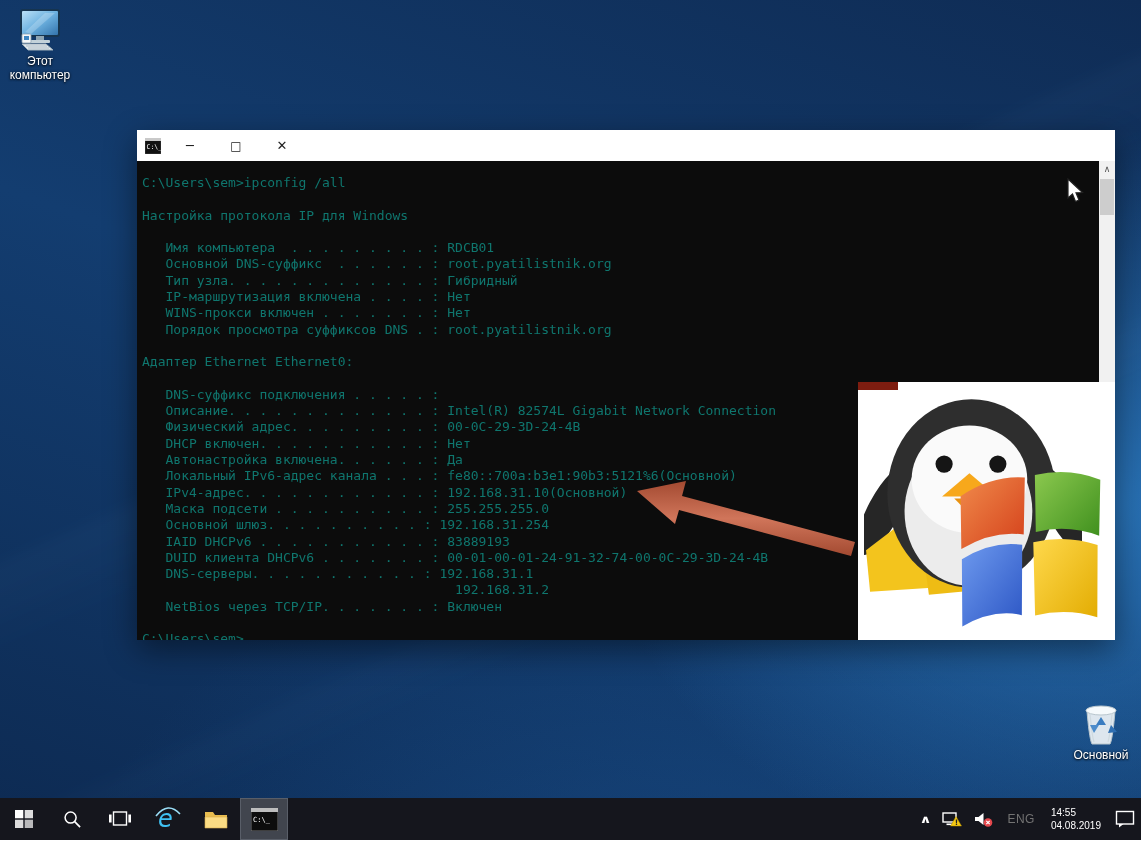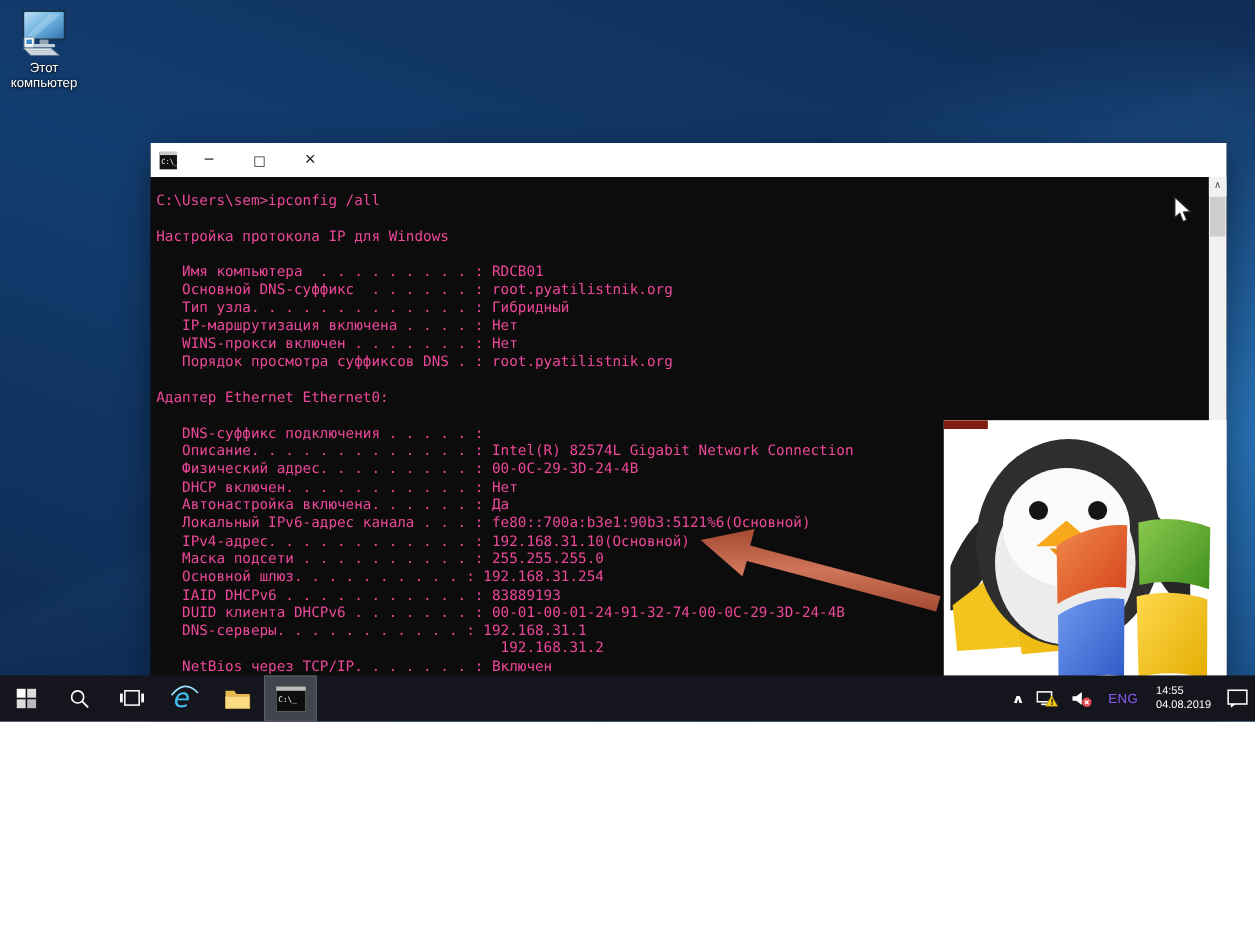--- a/index.html
+++ b/index.html
@@ -1,19 +1,19 @@
 <!DOCTYPE html>
 <html><head>
 <meta charset="utf-8">
 <style>
   * { box-sizing: border-box; margin: 0; padding: 0; }
   html,body { width:1141px; height:864px; overflow:hidden; font-family:"Liberation Sans",sans-serif; }
 
   .desktop {
-    position:relative; width:1141px; height:656px; overflow:hidden;
+    position:relative; width:1141px; height:840px; overflow:hidden;
     background:
       radial-gradient(700px 520px at 97% 60%, rgba(48,133,207,.75), rgba(48,133,207,0) 72%),
       radial-gradient(900px 650px at 60% 115%, rgba(30,95,165,.45), rgba(30,95,165,0) 70%),
       linear-gradient(200deg, #0f2c55 0%, #133d70 48%, #0d2a52 100%);
     padding-left: 19px;
   }
   .beam { position:absolute; pointer-events:none; opacity:.5; }
   .beam1 { left:-200px; top:300px; width:1600px; height:90px; transform:rotate(-24deg);
            background:linear-gradient(rgba(140,200,255,.07), rgba(140,200,255,0)); filter:blur(8px); }
   .beam2 { left:-100px; top:520px; width:1600px; height:60px; transform:rotate(-24deg);
@@ -31,21 +31,21 @@
                 box-shadow:0 10px 30px rgba(0,0,0,.45); background:#0c0c0c; }
   .titlebar { position:absolute; left:0; top:0; right:0; height:31px; background:#ffffff;
               display:flex; align-items:center; }
   .titlebar .app-ic { margin:0 6px 0 8px; }
   .title-text { font-size:12px; color:#111; flex:1 1 auto; white-space:nowrap; overflow:hidden; }
   .win-controls { display:flex; height:100%; }
   .win-btn { width:46px; height:100%; display:flex; align-items:center; justify-content:center;
              font-size:13px; color:#222; background:transparent; border:none; font-family:"DejaVu Sans",sans-serif; }
   .win-btn.max { font-size:12px; }
   .console { position:absolute; left:0; top:31px; right:16px; bottom:0; overflow:hidden;
-             background:#0c0c0c; color:#ec4899; font-family:"DejaVu Sans Mono",monospace;
+             background:#0c0c0c; color:#0f766e; font-family:"DejaVu Sans Mono",monospace;
              font-size:13px; line-height:16.3px; padding:14px 0 0 5px; white-space:pre; }
   .scrollbar { position:absolute; top:31px; right:0; bottom:0; width:16px; background:#f1f1f1; }
   .scroll-arrow { display:block; width:16px; height:17px; text-align:center; font-size:9px; line-height:17px;
                   color:#505050; background:#f1f1f1; border:none; font-family:"DejaVu Sans",sans-serif; }
   .scroll-thumb { position:absolute; left:1px; top:18px; width:14px; height:36px; background:#cdcdcd; }
 
   
   .watermark { position:absolute; left:721px; top:252px; width:257px; height:258px; background:#ffffff; z-index:5; overflow:hidden; }
   .wm-red-sliver { position:absolute; left:0; top:0; width:40px; height:8px; background:#7e1d10; }
   .wm-penguin { position:absolute; left:6px; top:4px; }
@@ -62,21 +62,21 @@
   
   .taskbar { position:absolute; left:0; bottom:0; width:1141px; height:42px; background:#15161d;
              display:flex; align-items:stretch; z-index:10; }
   .tb-btn { width:48px; height:42px; display:flex; align-items:center; justify-content:center;
             background:transparent; border:none; cursor:pointer; }
   .tb-btn.active { background:#41454e; box-shadow:inset 0 0 0 1px #595e68; }
   .tb-spacer { flex:1 1 auto; }
   .tray-btn { height:42px; display:flex; align-items:center; justify-content:center;
               background:transparent; border:none; color:#fff; cursor:pointer; padding:0 6px; }
   .tray-chevron { font-size:11px; font-weight:bold; transform:scaleX(1.35); font-family:"DejaVu Sans",sans-serif; }
-  .tray-lang { font-size:12px; color:#8b5cf6; letter-spacing:.5px; padding:0 8px; }
+  .tray-lang { font-size:12px; color:#737373; letter-spacing:.5px; padding:0 8px; }
   .tray-clock { height:42px; border:none; background:transparent; color:#fff; font-size:10px;
                 line-height:13px; text-align:left; padding:0 8px; cursor:pointer; }
 </style>
 </head>
 <body>
 
 <div class="desktop">
   <div class="beam beam1"></div>
   <div class="beam beam2"></div>
 

